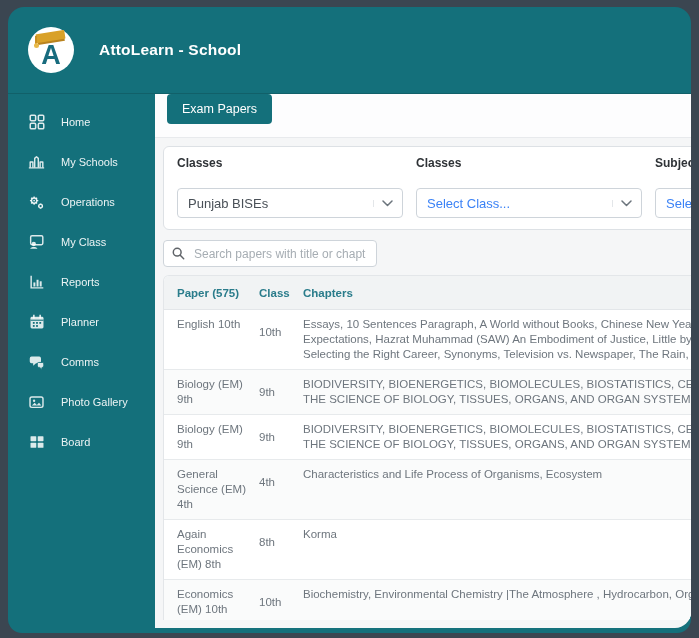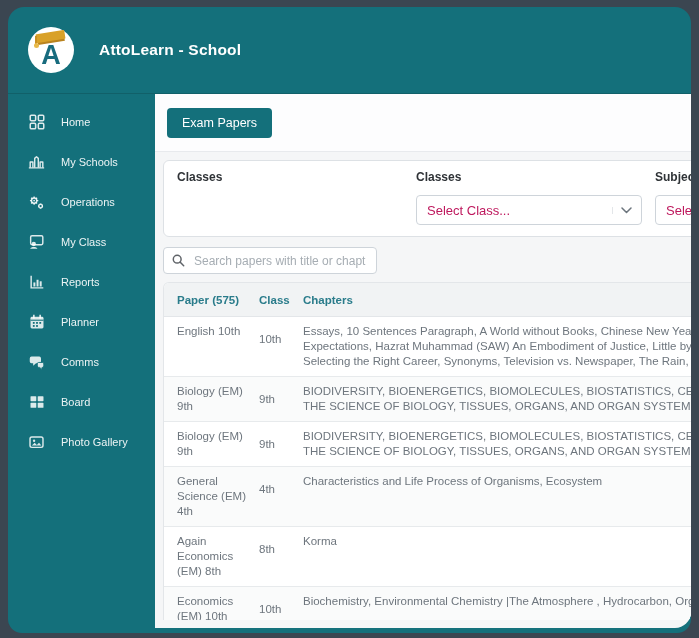--- a/index.html
+++ b/index.html
@@ -50,40 +50,40 @@
     color:rgba(255,255,255,.92);font-size:11px;cursor:pointer;
   }
   .side-item .icon{width:19px;height:19px;flex:0 0 19px;display:flex;align-items:center;justify-content:center;}
   .side-item .icon svg{display:block;}
   
   .main{
     flex:1;min-width:0;background:#f5f6f7;margin-bottom:5px;
     border-bottom-right-radius:16px;overflow:hidden;
     display:flex;flex-direction:column;
   }
-  .toolbar{flex:0 0 auto;background:#fdfdfe;border-bottom:1px solid #e8eaed;padding:14px 12px 13px;}
+  .toolbar{flex:0 0 auto;background:#fdfdfe;border-bottom:1px solid #e8eaed;padding:0 12px 13px;}
   .btn-primary{
     background:var(--teal);color:#fff;border:none;border-radius:4px;
     font-size:12.5px;padding:8px 15px;font-family:inherit;cursor:pointer;
   }
   .content-pad{flex:1;min-height:0;padding:8px;display:flex;flex-direction:column;}
   
   .filter-card{
     flex:0 0 auto;background:#fff;border:1px solid #dde1e5;border-radius:6px;
     padding:9px 13px 11px;display:flex;gap:13px;width:740px;
   }
   .filter-group{flex:0 0 226px;width:226px;}
-  .filter-label{font-size:12px;font-weight:bold;color:#2f3337;margin-bottom:10px;line-height:15px;}
+  .filter-label{font-size:12px;font-weight:bold;color:#2f3337;margin-bottom:17px;line-height:15px;}
   .select{
     height:30px;border:1px solid #ced4da;border-radius:4px;background:#fff;
     display:flex;align-items:center;justify-content:space-between;
     padding:0 9px 0 10px;font-size:13px;color:#495057;cursor:pointer;
   }
   .select .chev{border-left:1px solid #e3e6e9;padding-left:8px;margin-left:8px;display:flex;align-items:center;color:#6c757d;}
-  .select.is-placeholder .val{color:#be185d;}
+  .select.is-placeholder .val{color:#3b82f6;}
   
   .search-box{
     flex:0 0 auto;margin-top:10px;width:214px;height:27px;background:#fff;
     border:1px solid #ced4da;border-radius:4px;
     display:flex;align-items:center;gap:7px;padding:0 8px;
   }
   .search-box input{
     border:none;outline:none;background:transparent;flex:1;min-width:0;
     font-size:12px;color:#495057;font-family:inherit;
   }
@@ -205,52 +205,60 @@
     <span class="icon">
               <svg width="19" height="18" viewBox="0 0 20 20">
                 <path d="M3 4h8.5a2 2 0 012 2v3.5a2 2 0 01-2 2H8l-3.2 2.6V11.5H3a2 2 0 01-2-2V6a2 2 0 012-2z" transform="translate(1.5 0)" fill="rgba(255,255,255,.85)"></path>
                 <path d="M12.5 10.5h4a1.6 1.6 0 011.6 1.6v2.3a1.6 1.6 0 01-1.6 1.6h-.4v2.2l-2.7-2.2h-.9a1.6 1.6 0 01-1.6-1.6v-2.3a1.6 1.6 0 011.6-1.6z" fill="rgba(255,255,255,.85)" stroke="#14707b" stroke-width="1"></path>
               </svg>
             </span>
     <span class="lbl">Comms</span>
   </div>
           <div class="side-item">
     <span class="icon">
+              <svg width="19" height="18" viewBox="0 0 20 20">
+                <rect x="2.8" y="4.5" width="14.4" height="11.5" rx="2" fill="none" stroke="rgba(255,255,255,.85)" stroke-width="1.6"></rect>
+                <circle cx="7.3" cy="8.6" r="1.3" fill="rgba(255,255,255,.85)"></circle>
+                <path d="M4.8 14l3.2-3.2 2.4 2.4 2.4-2.4 2.6 3.2z" fill="rgba(255,255,255,.85)"></path>
+              </svg>
+            </span>
+    <span class="lbl">Photo Gallery</span>
+  </div>
+          <div class="side-item">
+    <span class="icon">
               <svg width="18" height="18" viewBox="0 0 20 20">
                 <g fill="rgba(255,255,255,.85)">
                   <rect x="2.8" y="3.5" width="6.4" height="5.6" rx="0.8"></rect>
                   <rect x="10.8" y="3.5" width="6.4" height="5.6" rx="0.8"></rect>
                   <rect x="2.8" y="10.9" width="6.4" height="5.6" rx="0.8"></rect>
                   <rect x="10.8" y="10.9" width="6.4" height="5.6" rx="0.8"></rect>
                 </g>
               </svg>
             </span>
     <span class="lbl">Board</span>
   </div>
-          <div class="side-item">
-    <span class="icon">
-              <svg width="19" height="18" viewBox="0 0 20 20">
-                <rect x="2.8" y="4.5" width="14.4" height="11.5" rx="2" fill="none" stroke="rgba(255,255,255,.85)" stroke-width="1.6"></rect>
-                <circle cx="7.3" cy="8.6" r="1.3" fill="rgba(255,255,255,.85)"></circle>
-                <path d="M4.8 14l3.2-3.2 2.4 2.4 2.4-2.4 2.6 3.2z" fill="rgba(255,255,255,.85)"></path>
-              </svg>
-            </span>
-    <span class="lbl">Photo Gallery</span>
-  </div>
         </nav>
 
       <main class="main">
         <div class="toolbar">
           <button class="btn-primary">Exam Papers</button>
         </div>
 
         <div class="content-pad">
           <section class="filter-card" id="filters">
               <div class="filter-group">
     <div class="filter-label">Classes</div>
+    <div class="select">
+      <span class="val">Punjab BISEs</span>
+      <span class="chev">
+        <svg width="11" height="7" viewBox="0 0 11 7">
+                      <path d="M1 1l4.5 4.5L10 1" fill="none" stroke="#6c757d" stroke-width="1.5" stroke-linecap="round" stroke-linejoin="round"></path>
+                    </svg>
+      </span>
+    </div>
   </div>
               <div class="filter-group">
     <div class="filter-label">Classes</div>
     <div class="select is-placeholder">
       <span class="val">Select Class...</span>
       <span class="chev">
         <svg width="11" height="7" viewBox="0 0 11 7">
                       <path d="M1 1l4.5 4.5L10 1" fill="none" stroke="#6c757d" stroke-width="1.5" stroke-linecap="round" stroke-linejoin="round"></path>
                     </svg>
       </span>

